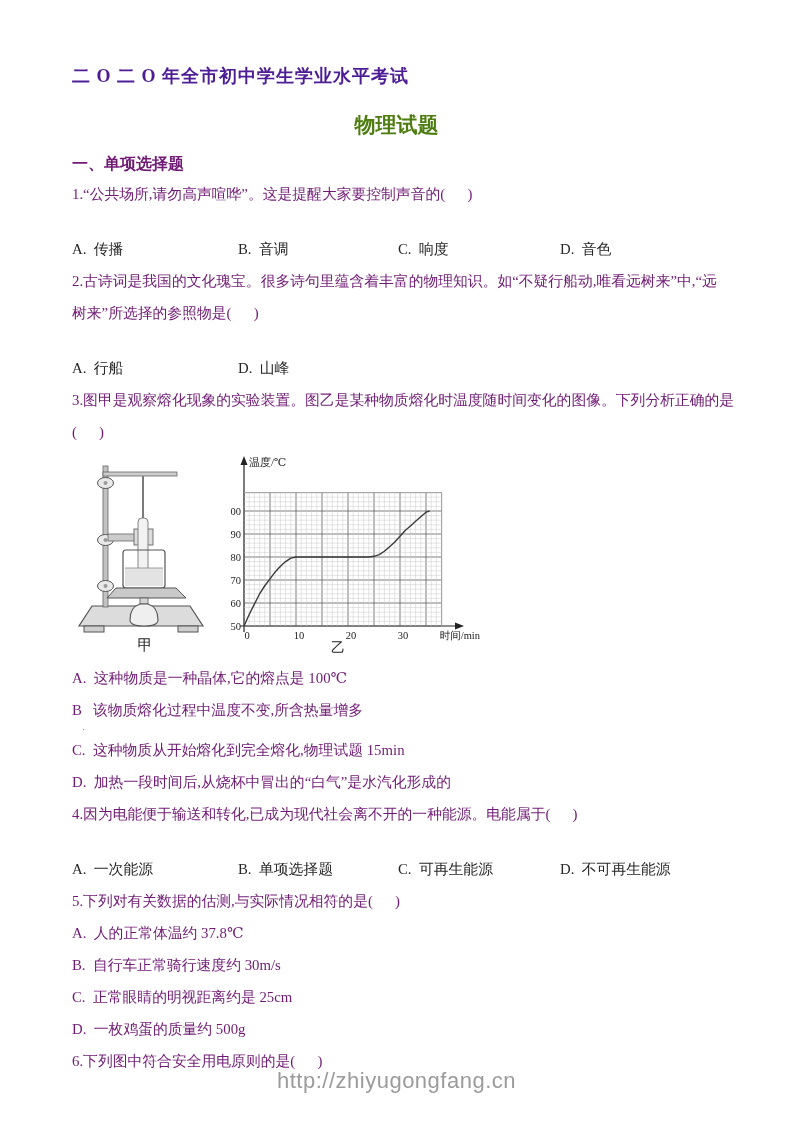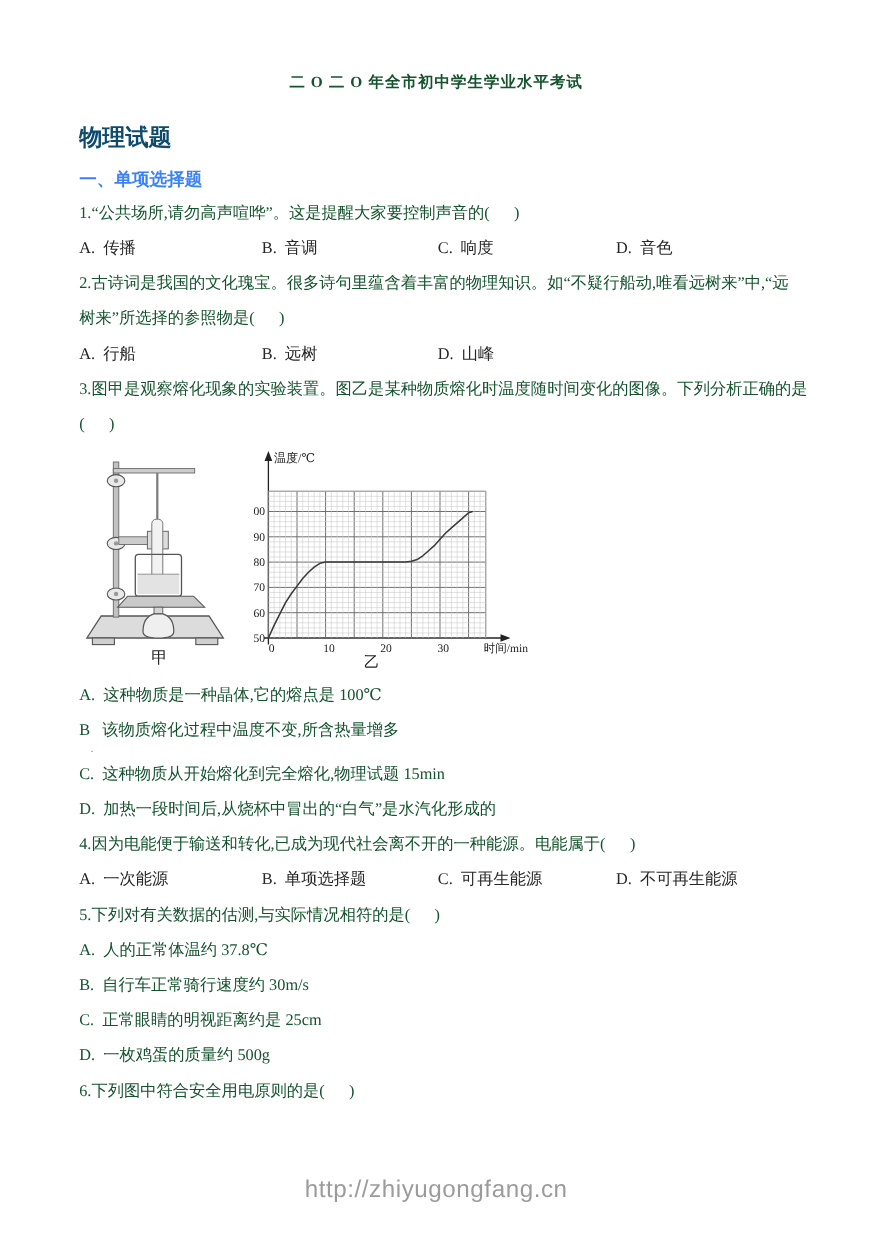--- a/index.html
+++ b/index.html
@@ -3,35 +3,35 @@
 <meta charset="utf-8">
 <style>
   html,body{margin:0;padding:0;}
   body{
     width:793px;height:1122px;background:#ffffff;position:relative;
     font-family:"Liberation Serif","DejaVu Serif",serif;color:#222;
     overflow:hidden;
   }
   .content{padding:60px 72px 0 72px;}
   .doc-title{
-    text-align:center;font-size:14px;font-weight:bold;color:#14532d;
+    text-align:left;font-size:18px;font-weight:bold;color:#4c1d95;
     line-height:32px;height:32px;letter-spacing:1px;white-space:pre;
   }
   .doc-subtitle{
-    font-size:21px;font-weight:bold;color:#0c4a6e;
+    text-align:center;font-size:21px;font-weight:bold;color:#4d7c0f;
     line-height:30px;height:30px;margin-top:18px;
   }
   .section-heading{
-    font-size:16px;font-weight:bold;color:#3b82f6;
+    font-size:16px;font-weight:bold;color:#701a75;
     line-height:28px;height:28px;margin-top:10px;
   }
   .line{
-    font-size:14.8px;line-height:32px;height:32px;white-space:pre;color:#14532d;
-  }
-  .opt-row{display:flex;font-size:14.8px;line-height:32px;height:32px;color:#262626;}
+    font-size:14.8px;line-height:32px;height:32px;white-space:pre;color:#701a75;
+  }
+  .opt-row{display:flex;font-size:14.8px;line-height:32px;height:32px;color:#262626;margin-top:23px;}
   .opt-row .c1{width:166px;white-space:pre;}
   .opt-row .c2{width:160px;white-space:pre;}
   .opt-row .c3{width:162px;white-space:pre;}
   .opt-row .c4{flex:1;white-space:pre;}
   .figure-row{
     display:flex;align-items:flex-end;margin:6px 0 8px 4px;
   }
   .apparatus-col{width:138px;text-align:center;}
   .chart-col{width:252px;margin-left:16px;text-align:center;}
   .fig-label{font-size:15px;line-height:18px;color:#222;}
@@ -60,21 +60,20 @@
       <span class="c3">C.  响度</span>
       <span class="c4">D.  音色</span>
     </div>
   </div>
 
   <div>
     <div class="line">2.古诗词是我国的文化瑰宝。很多诗句里蕴含着丰富的物理知识。如“不疑行船动,唯看远树来”中,“远</div>
     <div class="line">树来”所选择的参照物是(      )</div>
     <div class="opt-row">
       <span class="c1">A.  行船</span>
-      <span class="c2">B.  远树</span>
       <span class="c4">D.  山峰</span>
     </div>
   </div>
 
   <div>
     <div class="line">3.图甲是观察熔化现象的实验装置。图乙是某种物质熔化时温度随时间变化的图像。下列分析正确的是</div>
     <div class="line">(      )</div>
 
     <div class="figure-row">
       <div class="apparatus-col">

